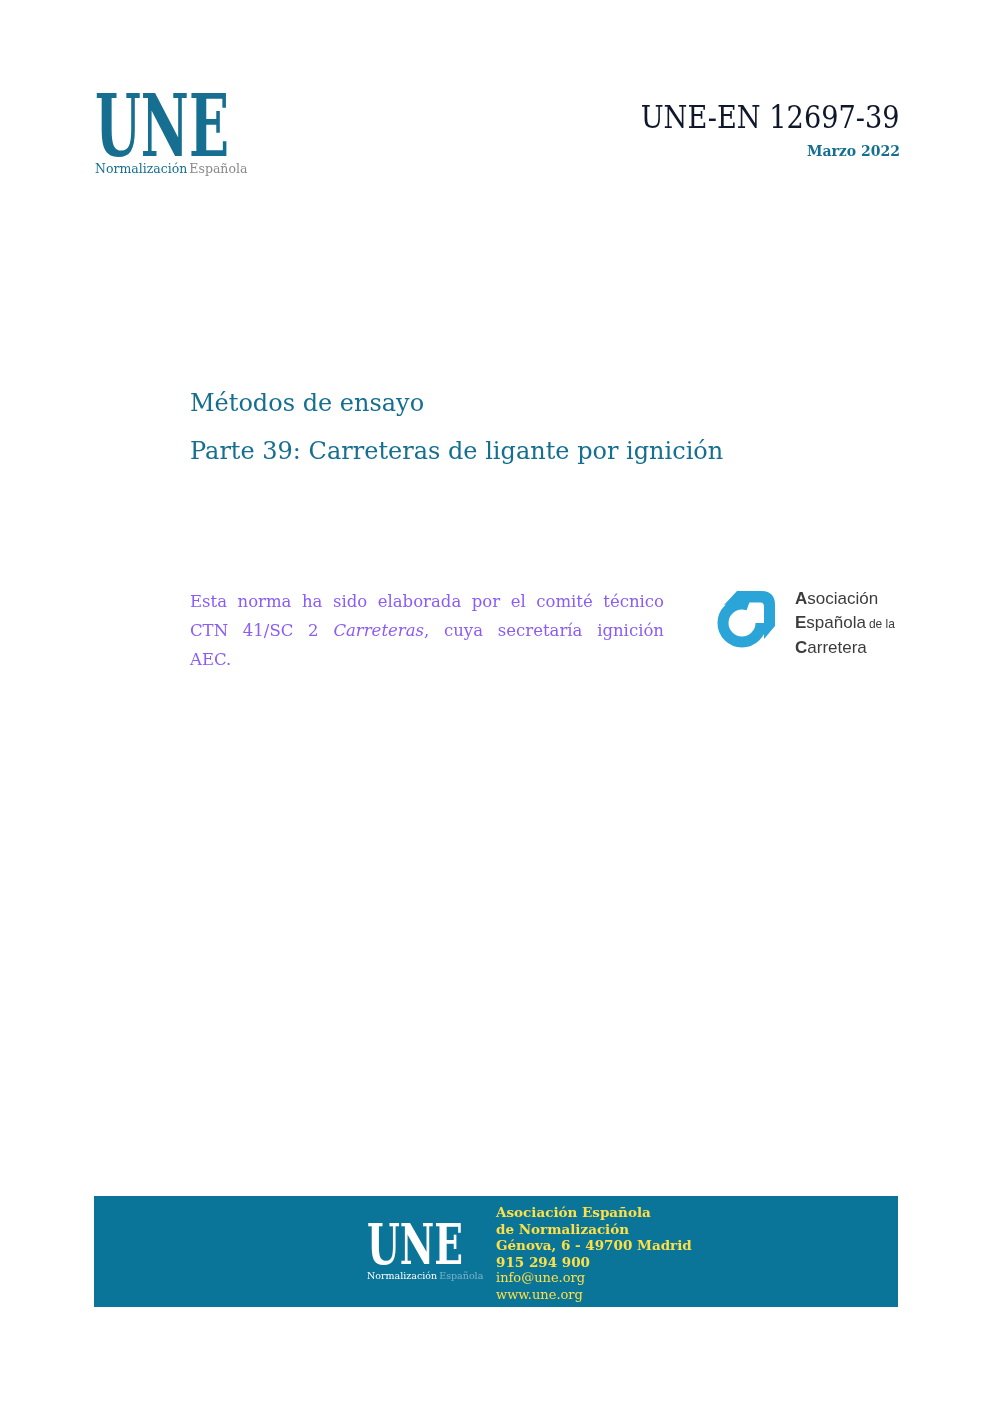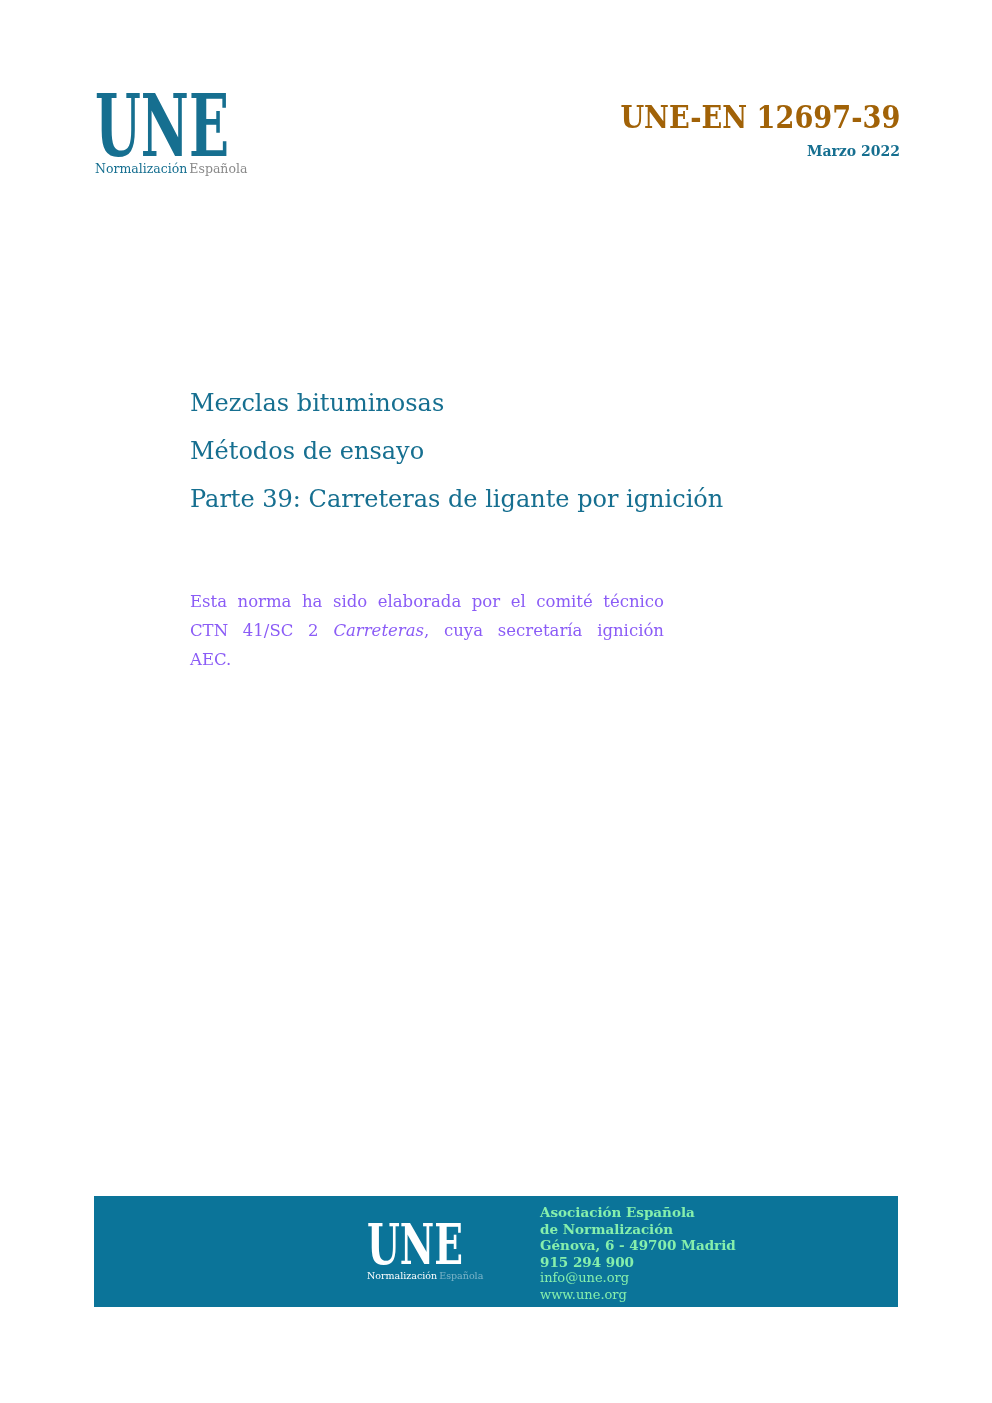--- a/index.html
+++ b/index.html
@@ -13,21 +13,21 @@
   }
   
   .une-logo-top{position:absolute;left:95px;top:92px;width:140px;}
   .une-logo-top svg{display:block;}
   .logo-tagline{margin-top:3px;font-size:12.5px;letter-spacing:0;white-space:nowrap;}
   .logo-tagline .tag-primary{color:#166f90;}
   .logo-tagline .tag-secondary{color:#8a8a8a;margin-left:2px;}
   
   .header-right{position:absolute;right:92px;top:97px;text-align:right;}
   .doc-type{font-size:26px;font-weight:bold;color:#a8a8a8;line-height:30px;}
-  .doc-code{font-size:32px;font-weight:bold;color:#a16207;line-height:40px;}
+  .doc-code{font-size:32px;font-weight:normal;color:#0f172a;line-height:40px;}
   .doc-code .squeeze{display:inline-block;transform:scaleX(0.85);transform-origin:100% 50%;white-space:nowrap;}
   .doc-date{font-size:14px;font-weight:bold;color:#166f90;line-height:28px;}
   
   .title-block{position:absolute;left:190px;top:379px;color:#166f90;font-size:24px;line-height:48px;}
   
   .committee{position:absolute;left:190px;top:587px;width:474px;color:#8b5cf6;font-size:16.5px;line-height:29px;}
   .jline{text-align:justify;text-align-last:justify;}
   .committee .it{font-style:italic;}
   
   .aec{position:absolute;left:712px;top:586px;display:flex;align-items:flex-start;}
@@ -38,21 +38,21 @@
   .extract-notice{position:absolute;left:94px;top:1146px;width:804px;text-align:center;
     font-family:"Liberation Sans", sans-serif;font-weight:bold;font-size:28px;color:#fe0000;line-height:30px;}
   .extract-notice .squeeze{display:inline-block;transform:scaleX(0.8);transform-origin:50% 50%;white-space:nowrap;}
   
   .footer-bar{position:absolute;left:94px;top:1196px;width:804px;height:111px;background:#0b7499;}
   .une-logo-footer{position:absolute;left:273px;top:27px;width:100px;}
   .une-logo-footer svg{display:block;}
   .footer-tagline{margin-top:2px;font-size:9.5px;white-space:nowrap;}
   .footer-tagline .tag-primary{color:#ffffff;}
   .footer-tagline .tag-secondary{color:rgba(255,255,255,0.45);margin-left:2px;}
-  .footer-contact{position:absolute;left:402px;top:8px;color:#86efac;font-size:13.5px;line-height:16.6px;margin-left:44px;}
+  .footer-contact{position:absolute;left:402px;top:8px;color:#fde047;font-size:13.5px;line-height:16.6px;}
   .footer-contact .b{font-weight:bold;}
   .footer-contact .r{font-weight:normal;font-size:13px;}
 </style>
 </head>
 <body>
 
 <div class="page">
 
   <div class="une-logo-top">
     <svg width="140" height="66" viewBox="0 0 140 66">
@@ -62,31 +62,41 @@
       <span class="tag-primary">Normalización</span><span class="tag-secondary">Española</span>
     </div>
   </div>
 
   <div class="header-right">
     <div class="doc-code"><span class="squeeze">UNE-EN 12697-39</span></div>
     <div class="doc-date">Marzo 2022</div>
   </div>
 
   <div class="title-block">
-    <div>Mezclas bituminosas</div>
     <div>Métodos de ensayo</div>
     <div>Parte 39: Carreteras de ligante por ignición</div>
   </div>
 
   <div class="committee">
     <div class="jline">Esta norma ha sido elaborada por el comité técnico</div>
     <div class="jline"><span>CTN 41/SC 2 </span><span class="it">Carreteras</span><span>, cuya secretaría ignición</span></div>
     <div>AEC.</div>
   </div>
 
+  <div class="aec">
+    <svg width="76" height="68" viewBox="0 0 76 68">
+      <path d="M12 19 L25 5 H49 Q63 5 63 19 V40 L52 53 V20 Q52 16.5 48.5 16.5 H25 Z" fill="#2ba4d8"></path>
+      <circle cx="30" cy="37" r="19" fill="none" stroke="#2ba4d8" stroke-width="11" stroke-dasharray="95.5 23.9"></circle>
+    </svg>
+    <div class="aec-text">
+      <div><span class="initial">A</span><span>sociación</span></div>
+      <div><span class="initial">E</span><span>spañola</span><span class="small">de la</span></div>
+      <div><span class="initial">C</span><span>arretera</span></div>
+    </div>
+  </div>
 
 
   <div class="footer-bar">
     <div class="une-logo-footer">
       <svg width="98" height="45" viewBox="0 0 98 45">
         <text x="0" y="41" font-family="DejaVu Serif, serif" font-weight="bold" font-size="56" fill="#ffffff" textLength="96" lengthAdjust="spacingAndGlyphs">UNE</text>
       </svg>
       <div class="footer-tagline">
         <span class="tag-primary">Normalización</span><span class="tag-secondary">Española</span>
       </div>

